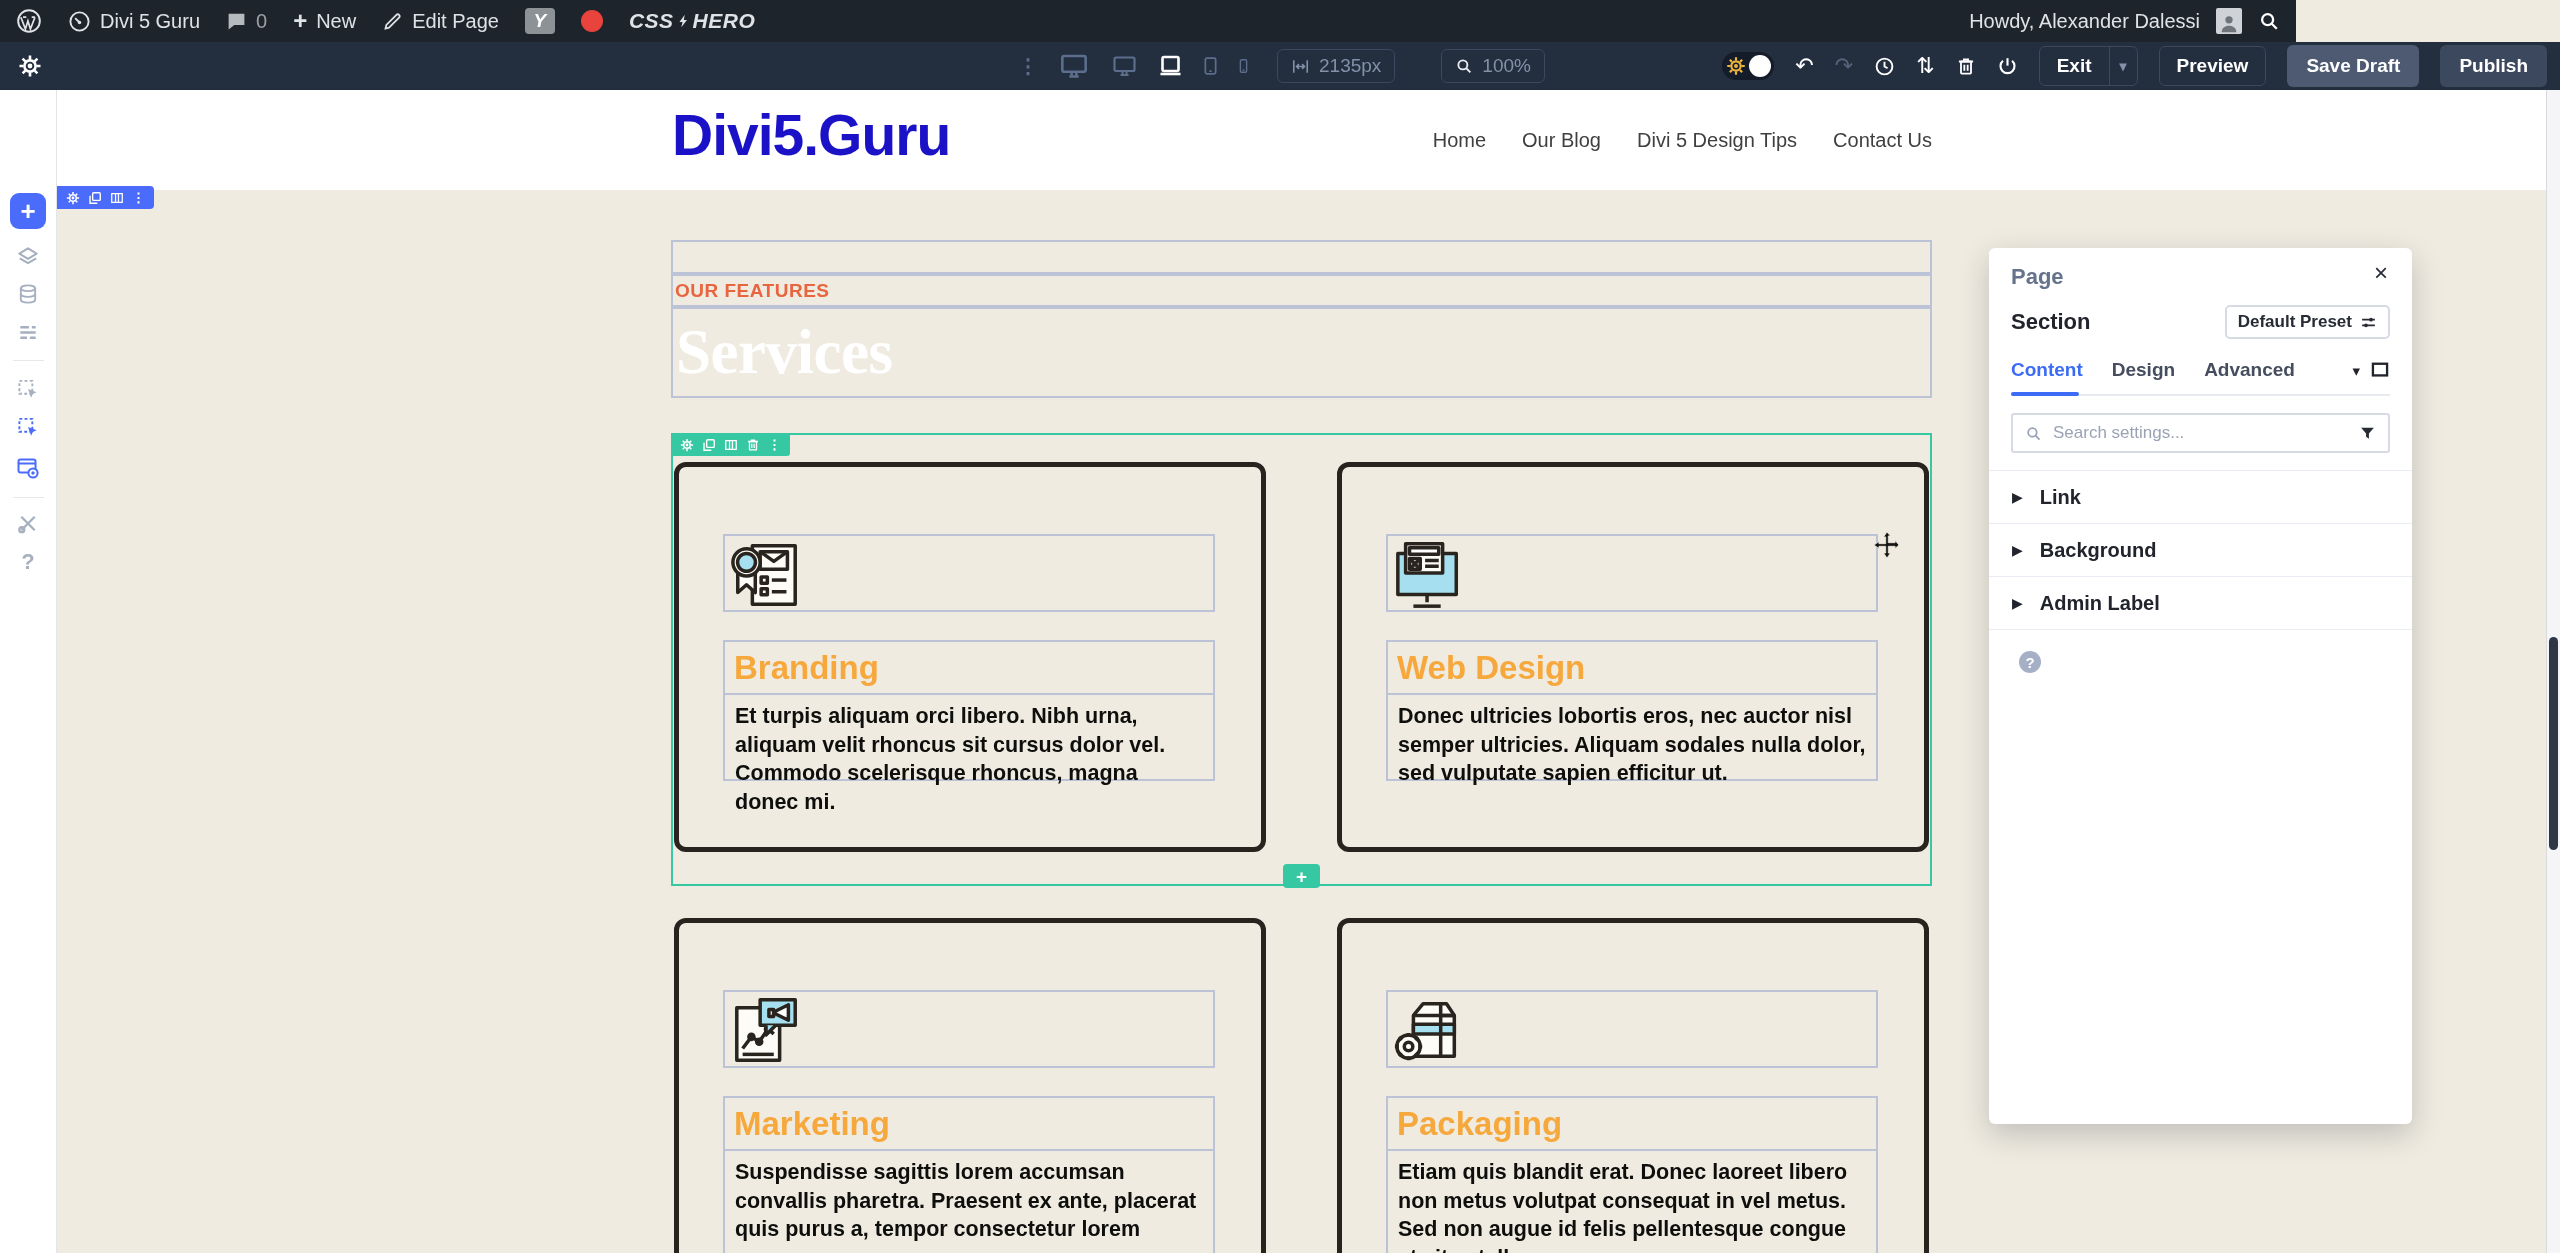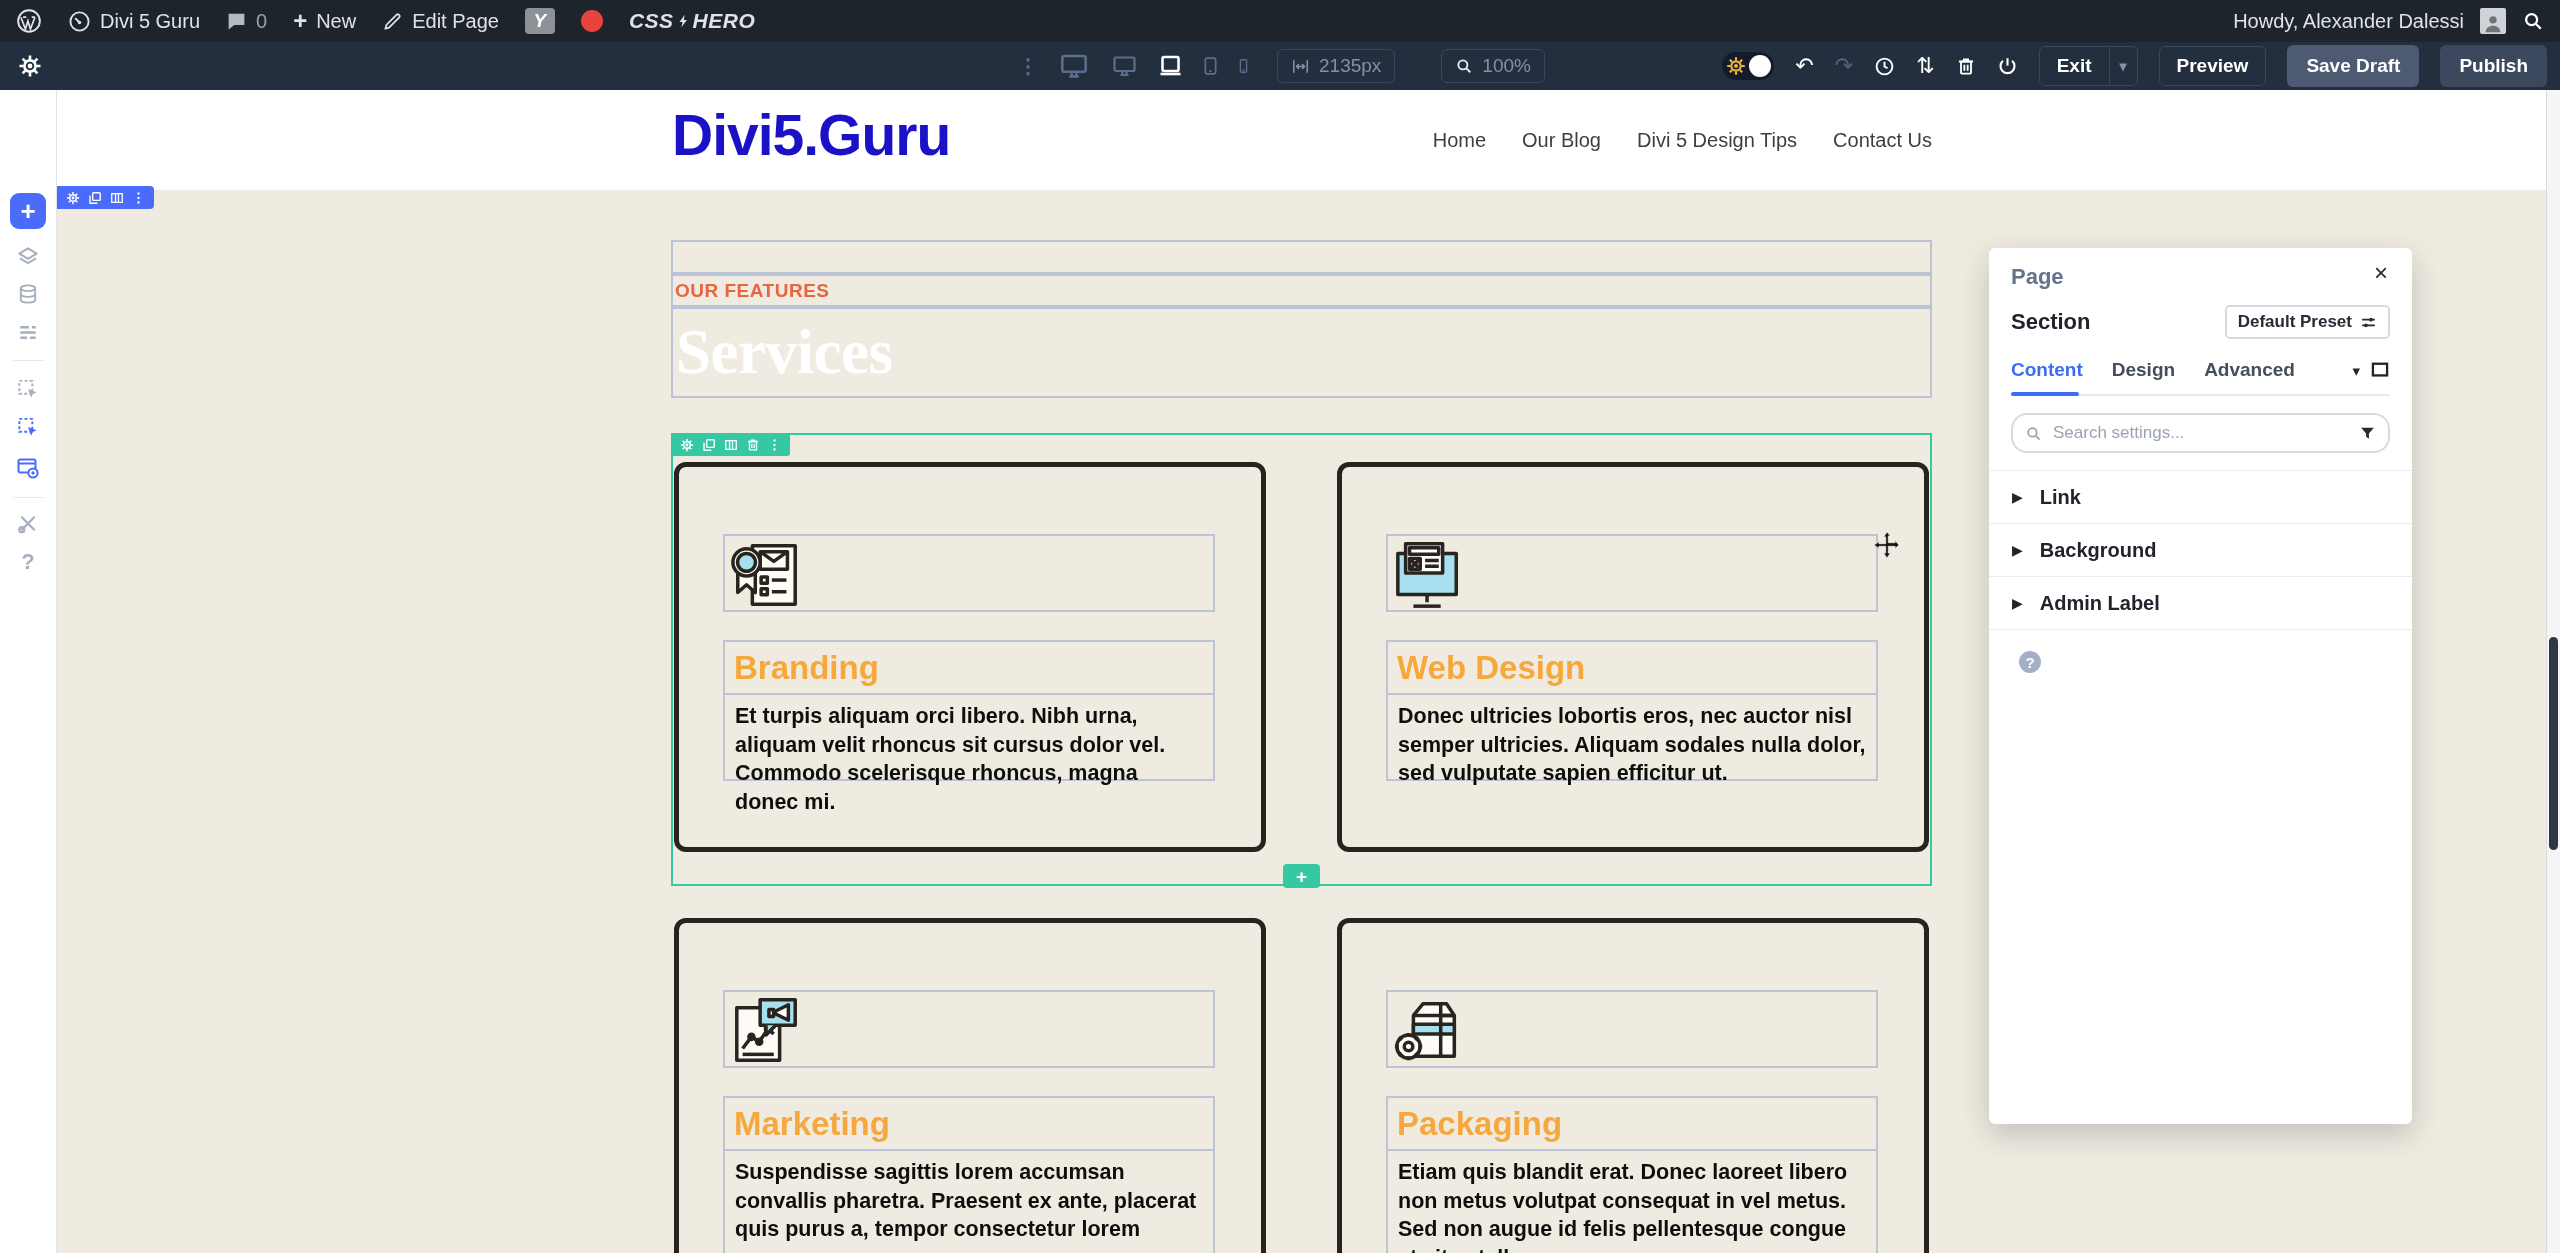--- a/index.html
+++ b/index.html
@@ -1,20 +1,20 @@
 <!DOCTYPE html>
 <html><head>
 <meta charset="utf-8">
 <style>
   html,body{margin:0;padding:0;}
   body{width:2560px;height:1253px;overflow:hidden;font-family:"Liberation Sans",sans-serif;background:#efebe0;}
   .screen{position:relative;width:2560px;height:1253px;}
 
   
-  .admin-bar{position:absolute;left:0;top:0;width:2560px;height:42px;background:#1e242b;color:#dfe2e6;display:flex;align-items:center;padding:0 16px;box-sizing:border-box;font-size:20px;}
+  .admin-bar{position:absolute;left:0;top:0;width:2296px;height:42px;background:#1e242b;color:#dfe2e6;display:flex;align-items:center;padding:0 16px;box-sizing:border-box;font-size:20px;}
   .ab-item{display:flex;align-items:center;gap:9px;margin-right:26px;white-space:nowrap;}
   .ab-spacer{flex:1;}
   .ab-right{display:flex;align-items:center;gap:16px;}
   .ab-count{color:#9aa0a6;}
   .avatar{width:26px;height:26px;background:#cfd3d7;border-radius:2px;display:flex;align-items:flex-end;justify-content:center;overflow:hidden;}
   .csshero{font-style:italic;font-weight:800;letter-spacing:.5px;display:flex;align-items:center;gap:2px;font-size:21px;}
   .yoast-badge{width:30px;height:26px;background:#8d9297;border-radius:4px;color:#fff;font-weight:800;font-style:italic;font-size:19px;display:flex;align-items:center;justify-content:center;}
   .rec-dot{width:22px;height:22px;border-radius:50%;background:#e8433c;}
   .plus-glyph{font-size:24px;font-weight:700;line-height:1;}
 
@@ -86,21 +86,21 @@
   .panel-close{position:absolute;right:18px;top:12px;font-size:24px;color:#272b33;background:none;border:none;cursor:pointer;line-height:1;}
   .panel-title-row{display:flex;justify-content:space-between;align-items:center;padding:15px 22px 0;}
   .panel-title{font-size:22px;font-weight:700;color:#21242c;margin:0;}
   .preset-btn{display:flex;align-items:center;gap:8px;border:2px solid #d6dae2;border-radius:5px;background:#fff;padding:5px 11px;font-size:17px;font-weight:600;color:#272b33;cursor:pointer;font-family:inherit;}
   .tabs-row{display:flex;align-items:center;gap:29px;margin:20px 22px 0;padding-bottom:13px;border-bottom:2px solid #e7eaf0;position:relative;}
   .tab{font-size:19px;font-weight:600;color:#454d5e;background:none;border:none;padding:0;cursor:pointer;font-family:inherit;}
   .tab.active{color:#3c6cf5;font-weight:700;}
   .tab.active::after{content:"";position:absolute;left:0;bottom:-2px;width:68px;height:4px;background:#3c6cf5;border-radius:2px;}
   .tabs-icons{position:absolute;right:0;top:1px;display:flex;align-items:center;gap:10px;color:#21242c;}
   .caret-txt{font-size:15px;line-height:1;}
-  .search-row{display:flex;align-items:center;gap:9px;margin:17px 22px 0;height:40px;border:2px solid #d6dae2;border-radius:16px;padding:0 12px;box-sizing:border-box;color:#9aa3b5;}
+  .search-row{display:flex;align-items:center;gap:9px;margin:17px 22px 0;height:40px;border:2px solid #d6dae2;border-radius:3px;padding:0 12px;box-sizing:border-box;color:#9aa3b5;}
   .search-row input{flex:1;border:none;outline:none;font-size:17px;color:#454d5e;font-family:inherit;background:transparent;}
   .search-row input::placeholder{color:#9aa3b5;}
   .acc-list{margin-top:17px;border-top:1px solid #e9ecf2;}
   .acc-row{height:52px;display:flex;align-items:center;gap:17px;padding:0 23px;border-bottom:1px solid #e9ecf2;cursor:pointer;}
   .acc-caret{font-size:14px;color:#21242c;}
   .acc-label{font-size:20px;font-weight:600;color:#21242c;}
   .help-dot{margin:21px 0 0 30px;width:22px;height:22px;border-radius:50%;background:#a5b0c6;color:#fff;font-size:15px;font-weight:700;display:flex;align-items:center;justify-content:center;border:none;cursor:pointer;}
 
   
   .scrollbar{position:absolute;right:0;top:90px;width:14px;height:1163px;background:#f5f5f7;border-left:1px solid #d8dade;box-sizing:border-box;}

